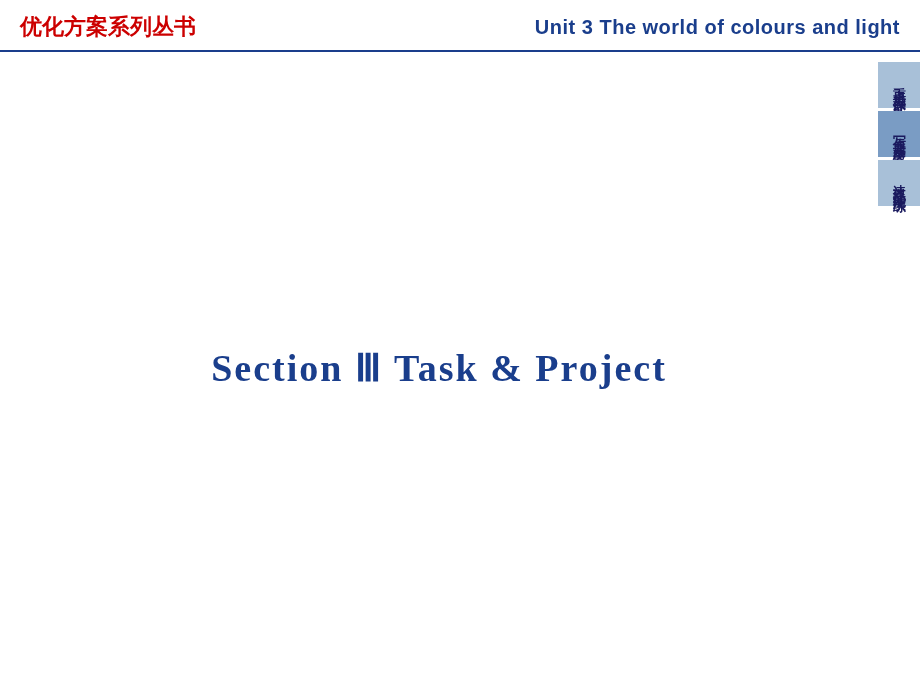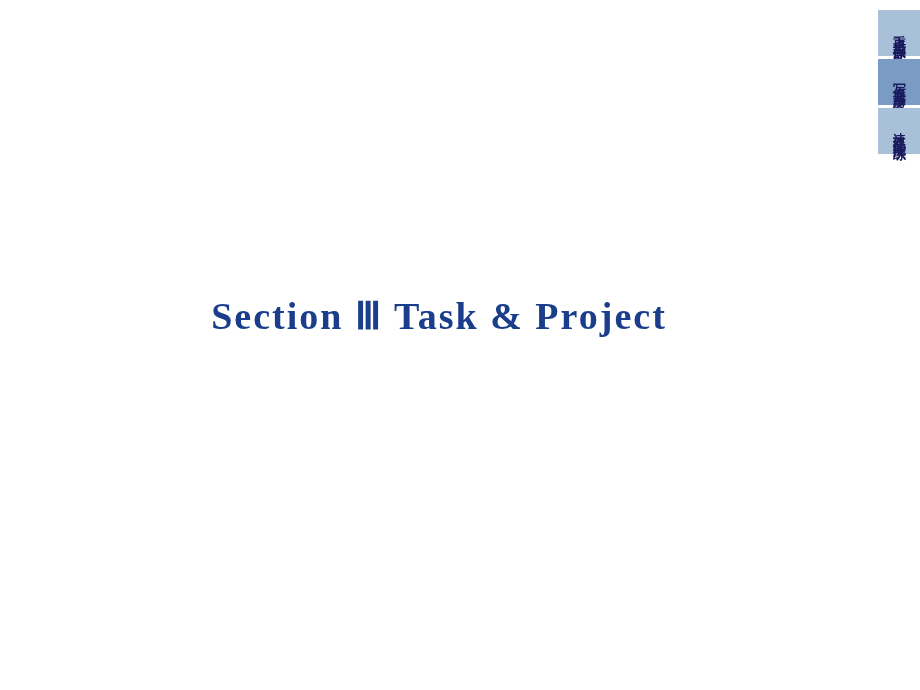--- a/index.html
+++ b/index.html
@@ -134,20 +134,24 @@
 
     .sidebar-tab-3 {
       background: #a8c0d8;
     }
   </style>
 </head>
 <body>
 
 <div class="page-container">
 
+  <div class="header">
+    <span class="header-title-left">优化方案系列丛书</span>
+    <span class="header-title-right">Unit 3   The world of colours and light</span>
+  </div>
 
   <div class="main-content">
 
     <div class="content-body">
 
       <div class="section-title-area">
         <div class="section-title">Section Ⅲ    Task &amp; Project</div>
       </div>
 
 

